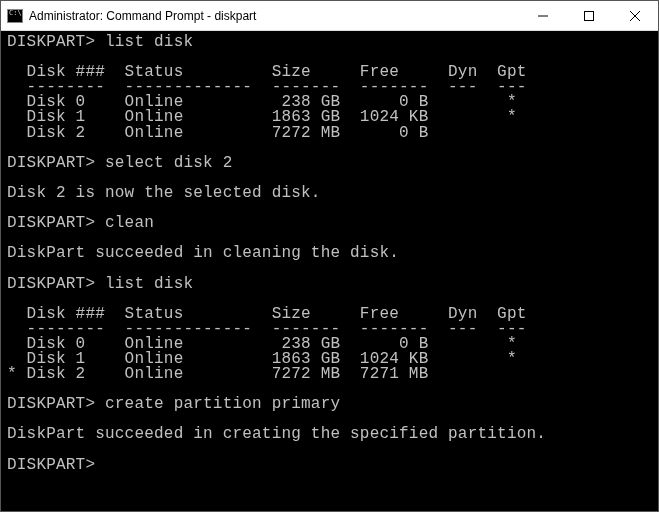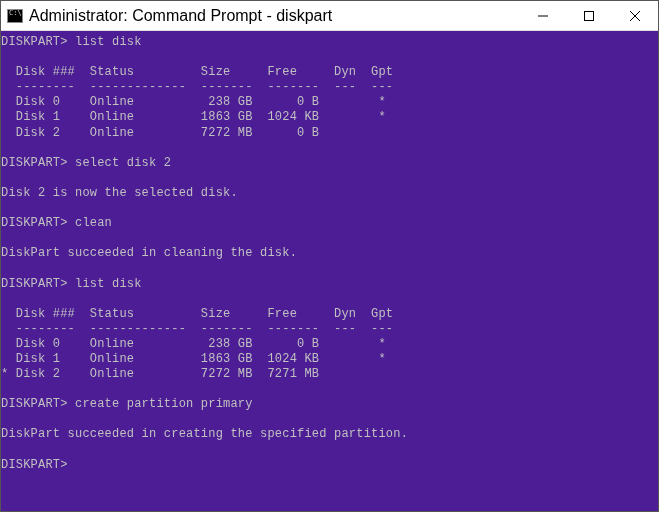--- a/index.html
+++ b/index.html
@@ -34,21 +34,21 @@
     border: 1px solid #888;
     position: relative;
     font-size: 7px;
     color: #ccc;
     font-family: monospace;
     line-height: 6px;
     padding-left: 1px;
     overflow: hidden;
   }
   .titlebar-title {
-    font-size: 16px;
+    font-size: 12px;
     color: #000;
     flex: 1;
     white-space: nowrap;
     overflow: hidden;
   }
   .titlebar-controls {
     display: flex;
     height: 100%;
   }
   .tctl {
@@ -57,26 +57,26 @@
     display: flex;
     align-items: center;
     justify-content: center;
     font-family: "Segoe UI", sans-serif;
     font-size: 10px;
     color: #000;
   }
   .tctl svg { display: block; }
   .terminal {
     flex: 1;
-    background: #4c1d95;
+    background: #000000;
     color: #c0c0c0;
     font-family: Consolas, "Courier New", monospace;
-    font-size: 12px;
+    font-size: 16px;
     line-height: 15.1px;
-    padding: 4px 6px 4px 0;
+    padding: 4px 6px 4px 6px;
     white-space: pre;
     overflow: hidden;
     letter-spacing: 0.2px;
   }
 </style>
 </head>
 <body>
 
 <div class="window">
   <div class="titlebar">

